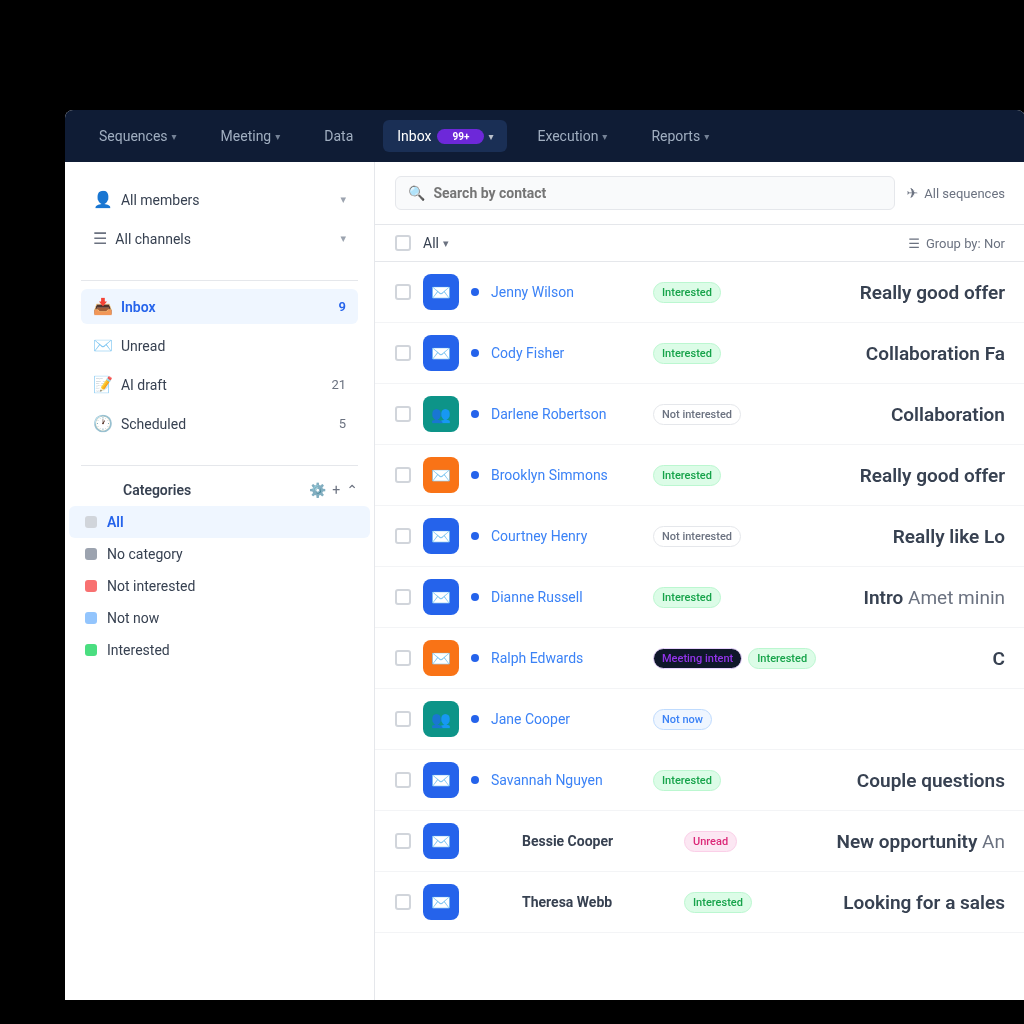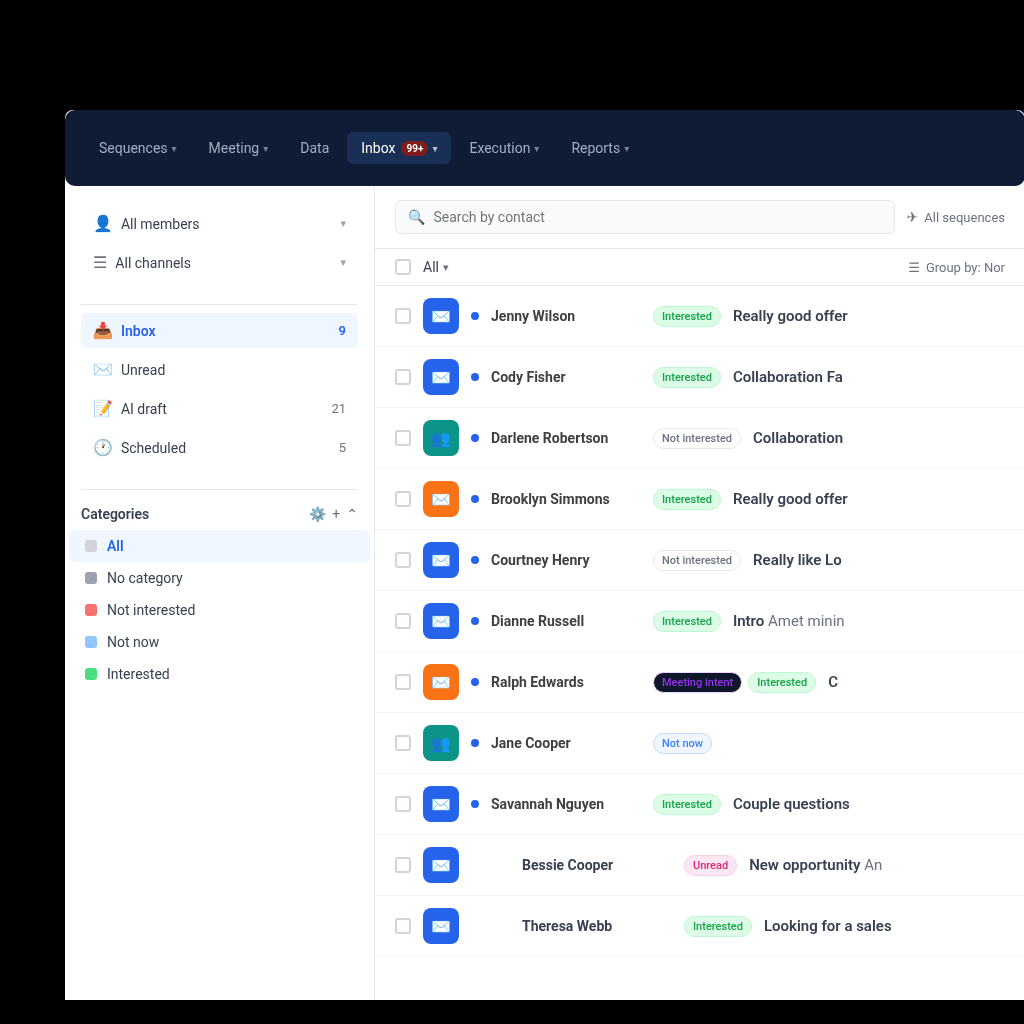--- a/index.html
+++ b/index.html
@@ -15,49 +15,48 @@
       border-radius: 8px 8px 0 0;
       overflow: hidden;
       box-shadow: 0 4px 20px rgba(0,0,0,0.3);
       display: flex;
       flex-direction: column;
     }
 
     
     .top-nav {
       background: #0f1c35;
-      height: 76px;
+      height: 52px;
       display: flex;
       align-items: center;
       padding: 0 20px;
-      gap: 4px;
-      flex-shrink: 0;
-      border-radius: 10px;
+      gap: 16px;
+      flex-shrink: 0;
     }
     .nav-item {
       color: #a0aec0;
       font-size: 14px;
       padding: 8px 14px;
       border-radius: 6px;
       cursor: pointer;
       display: flex;
       align-items: center;
       gap: 4px;
       white-space: nowrap;
     }
     .nav-item.active {
       background: #1a2f55;
       color: #fff;
     }
     .nav-badge {
-      background: #7f1d1d;
+      background: #6d28d9;
       color: #fff;
       font-size: 10px;
       font-weight: 700;
-      padding: 2px 5px;
+      padding: 2px 15px;
       border-radius: 10px;
       margin-left: 2px;
     }
     .chevron { font-size: 10px; opacity: 0.7; }
 
     
     .main-layout {
       display: flex;
       flex: 1;
       overflow: hidden;
@@ -95,20 +94,21 @@
     .filter-item.active .icon { color: #2563eb; }
     .filter-item.active .count { color: #2563eb; }
 
     .sidebar-divider { height: 1px; background: #e5e7eb; margin: 8px 16px; }
 
     .categories-header {
       display: flex;
       align-items: center;
       padding: 8px 16px;
       gap: 8px;
+      margin-left: 42px;
     }
     .categories-title { font-size: 14px; font-weight: 600; color: #374151; flex: 1; }
     .categories-icons { display: flex; gap: 6px; }
     .cat-icon { font-size: 14px; color: #6b7280; cursor: pointer; }
 
     .category-item {
       display: flex;
       align-items: center;
       gap: 10px;
       padding: 8px 16px;
@@ -153,20 +153,21 @@
       padding: 8px 12px;
     }
     .search-icon { color: #9ca3af; font-size: 14px; }
     .search-input {
       border: none;
       background: transparent;
       font-size: 14px;
       color: #374151;
       outline: none;
       width: 100%;
+      font-weight: bold;
     }
     .sequences-btn {
       display: flex;
       align-items: center;
       gap: 6px;
       font-size: 13px;
       color: #6b7280;
       cursor: pointer;
       white-space: nowrap;
     }
@@ -242,22 +243,22 @@
       width: 8px;
       height: 8px;
       background: #2563eb;
       border-radius: 50%;
       flex-shrink: 0;
     }
     .unread-dot.hidden { visibility: hidden; }
 
     .contact-name {
       font-size: 14px;
-      font-weight: 700;
-      color: #404040;
+      font-weight: 400;
+      color: #3b82f6;
       min-width: 150px;
     }
     .contact-name.normal { font-weight: 700; color: #374151; margin-left: 31px; }
 
     .tags {
       display: flex;
       gap: 6px;
       align-items: center;
     }
     .tag {
@@ -267,26 +268,27 @@
       font-weight: 500;
       white-space: nowrap;
     }
     .tag.interested { background: #dcfce7; color: #16a34a; border: 1px solid #bbf7d0; }
     .tag.not-interested { background: #fff; color: #6b7280; border: 1px solid #e5e7eb; }
     .tag.not-now { background: #eff6ff; color: #3b82f6; border: 1px solid #bfdbfe; }
     .tag.meeting-intent { background: #0f172a; color: #9333ea; border: 1px solid #e9d5ff; }
     .tag.unread { background: #fce7f3; color: #db2777; border: 1px solid #fbcfe8; }
 
     .contact-preview {
-      font-size: 15px;
+      font-size: 19px;
       color: #6b7280;
       overflow: hidden;
       text-overflow: ellipsis;
       white-space: nowrap;
       flex: 1;
+      text-align: right;
     }
     .preview-bold { font-weight: 600; color: #374151; }
   </style>
 </head>
 <body>
 
 <div class="app-container">
 
   <div class="top-nav">
     <div class="nav-item">

